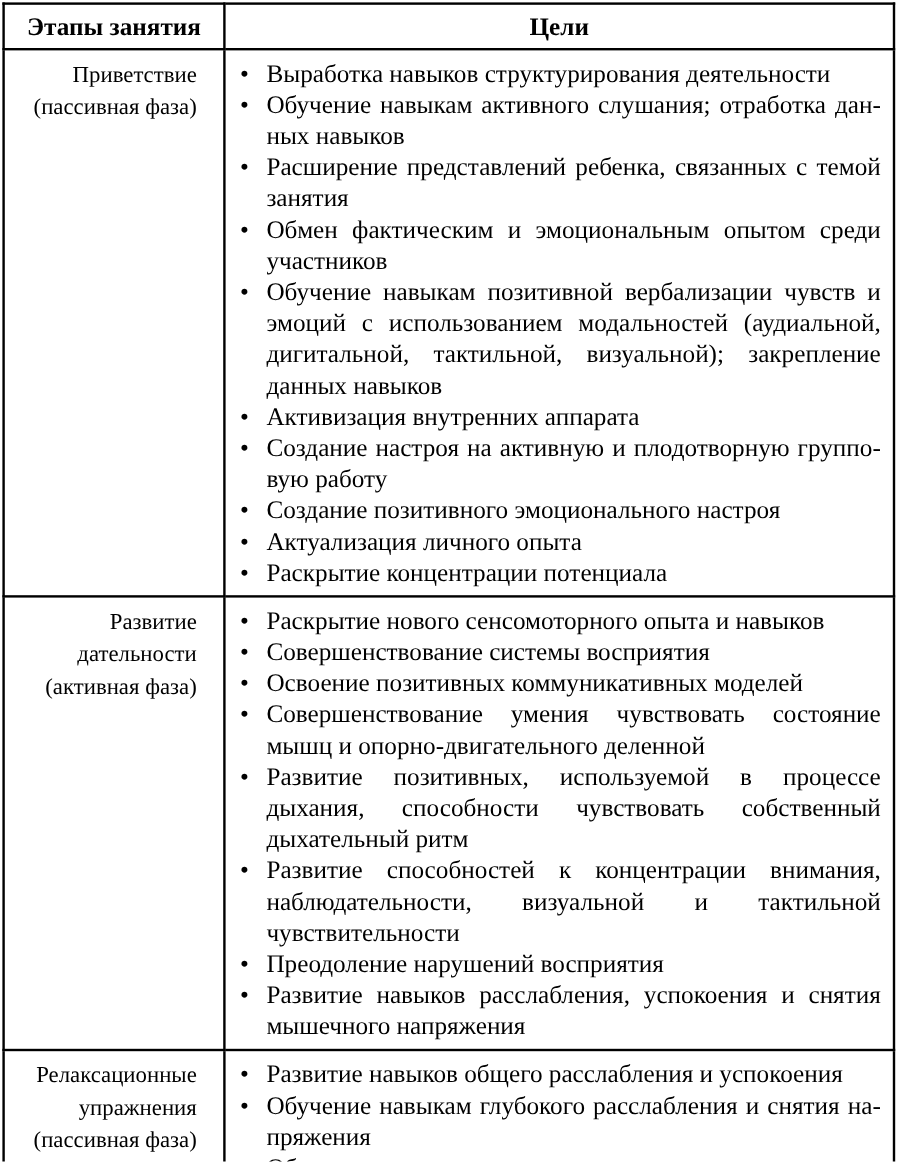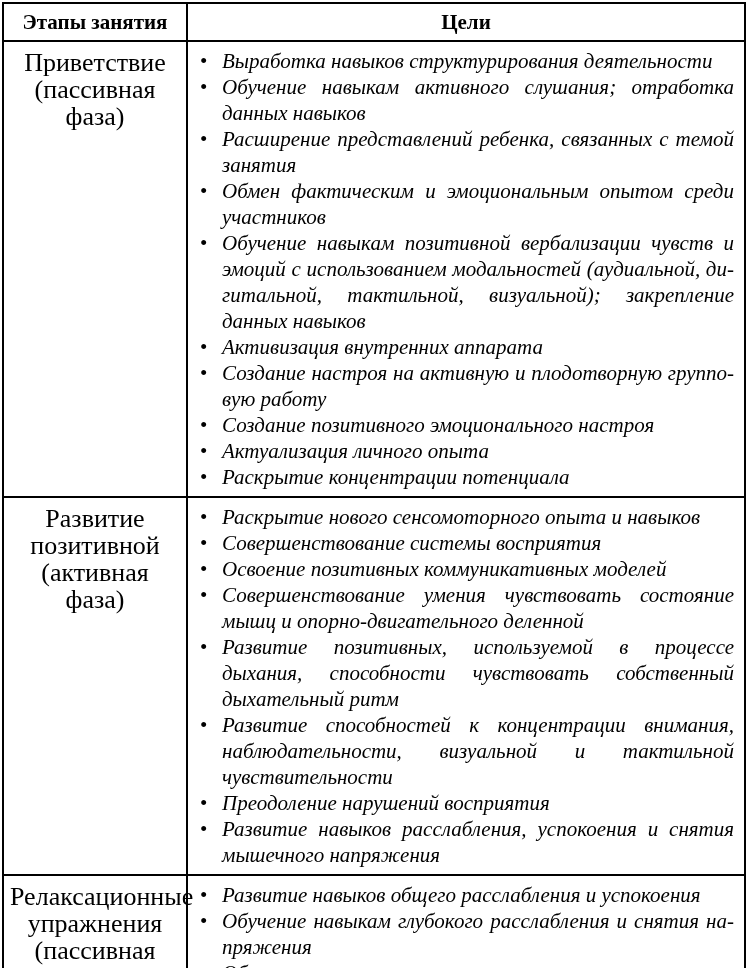--- a/index.html
+++ b/index.html
@@ -29,24 +29,24 @@
   .stages col.col-stage { width: 184px; }
   .stages th {
     font-size: 21px;
     line-height: 26px;
     font-weight: bold;
     text-align: center;
     padding: 5px 4px;
     margin-left: 31px;
   }
   td.stage-cell {
-    text-align: center;
-    font-size: 26px;
+    text-align: right;
+    font-size: 19px;
     line-height: 27px;
-    padding: 7px 6px 6px 6px;
+    padding: 7px 22px 6px 6px;
   }
   td.goals-cell {
     padding: 6px 10px 6px 12px;
   }
   ul.goals-list {
     margin: 0;
     padding: 0;
     list-style: none;
   }
   ul.goals-list li {
@@ -56,21 +56,20 @@
   }
   .bullet {
     flex: 0 0 22px;
     width: 22px;
     text-align: left;
   }
   .goal-text {
     flex: 1 1 auto;
     text-align: justify;
     text-align-last: left;
-    font-style: italic;
   }
 </style>
 </head>
 <body>
 
 <table class="stages">
   <colgroup>
     <col class="col-stage">
     <col class="col-goals">
   </colgroup>
@@ -126,21 +125,21 @@
             </li>
           <li>
               <span class="bullet">•</span>
               <span class="goal-text">Раскрытие концентрации потенциала</span>
             </li>
         </ul>
       </td>
     </tr>
     <tr>
       <td class="stage-cell">
-        <div>Развитие позитивной</div>
+        <div>Развитие дательности</div>
         <div>(активная фаза)</div>
       </td>
       <td class="goals-cell">
         <ul class="goals-list">
           <li>
               <span class="bullet">•</span>
               <span class="goal-text">Раскрытие нового сенсомоторного опыта и навыков</span>
             </li>
           <li>
               <span class="bullet">•</span>

